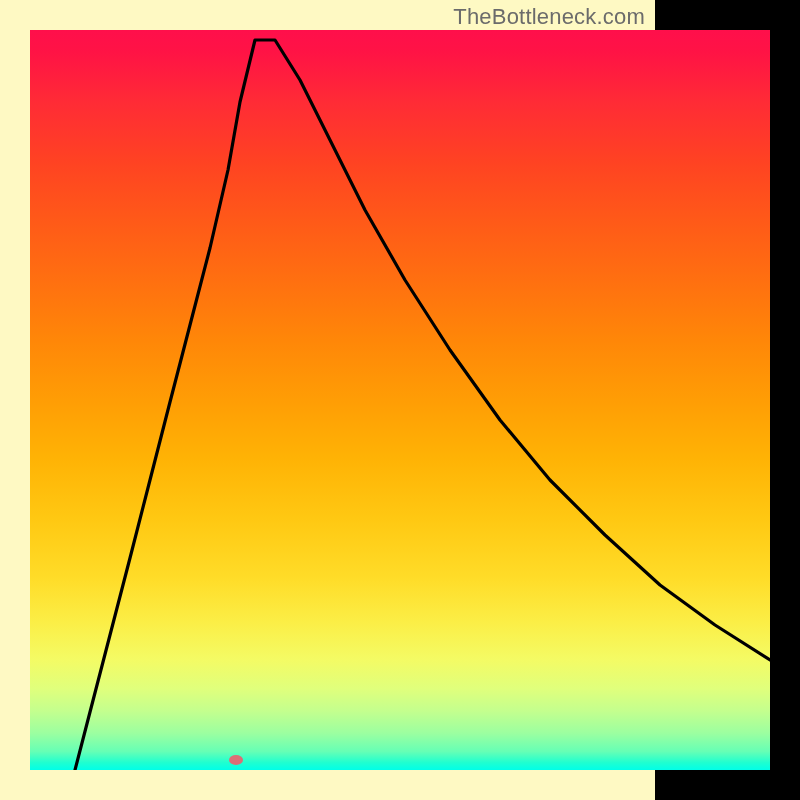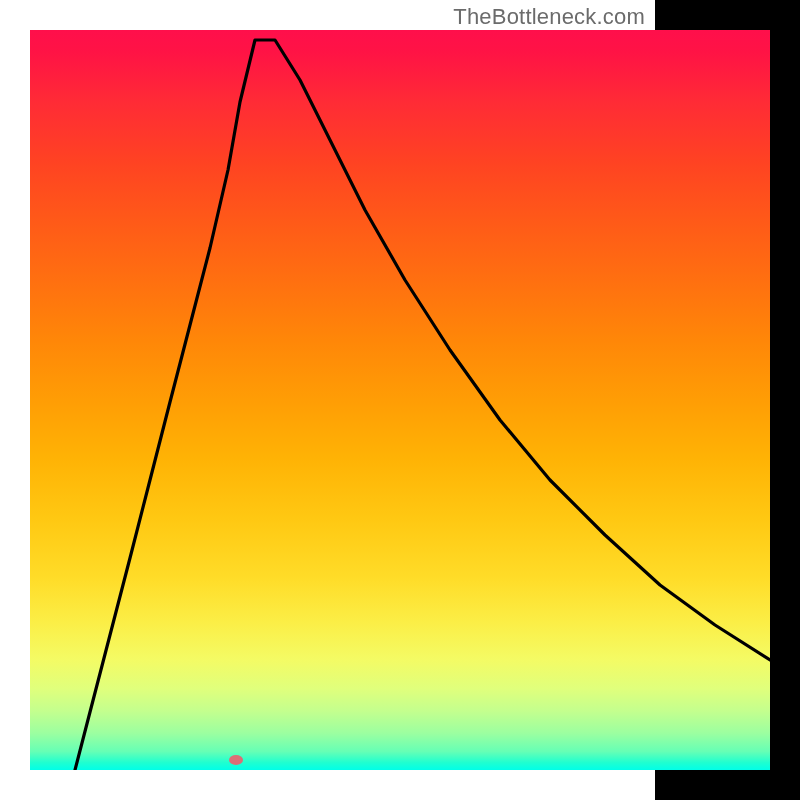--- a/index.html
+++ b/index.html
@@ -6,21 +6,21 @@
     margin: 0;
     padding: 0;
     width: 800px;
     height: 800px;
     background: #000;
     overflow: hidden;
   }
   .outer {
     width: 655px;
     height: 800px;
-    background: #ffffff;
+    background: #fef9c3;
     position: relative;
   }
   .plot-area {
     position: absolute;
     left: 30px;
     top: 30px;
     width: 740px;
     height: 740px;
     background: linear-gradient(to bottom,
       #ff0f4b 0%,

